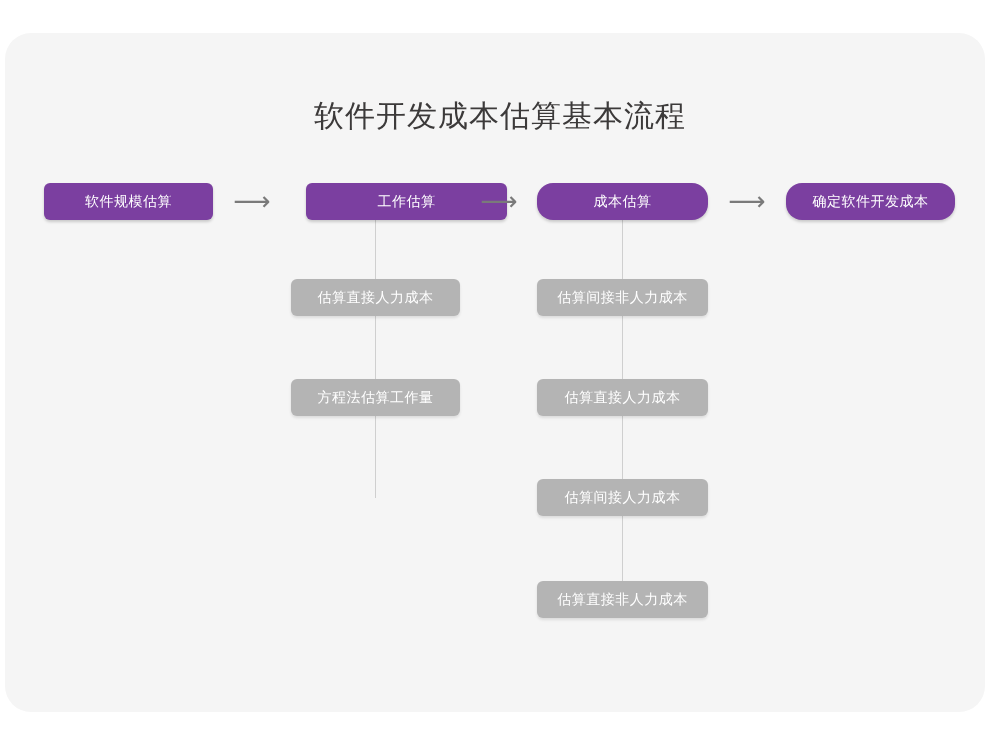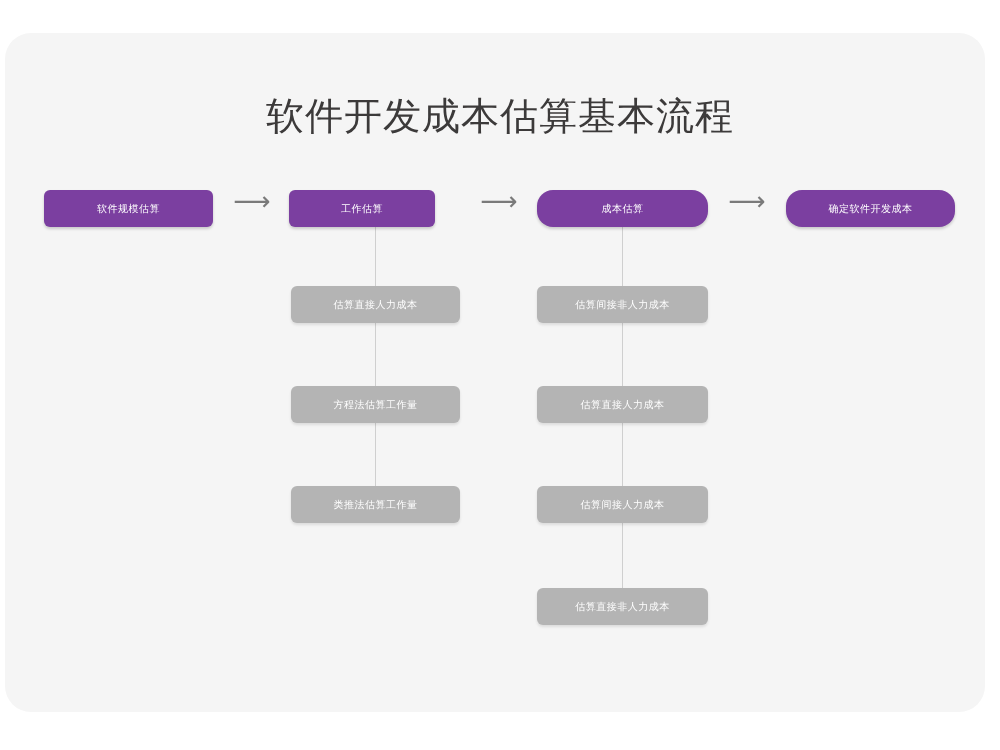--- a/index.html
+++ b/index.html
@@ -32,42 +32,41 @@
     border-radius: 26px;
   }
 
   
   .diagram-title {
     position: absolute;
     left: 0;
     top: 95px;
     width: 1000px;
     text-align: center;
-    font-size: 38px;
+    font-size: 30px;
     line-height: 42px;
     color: #3c3a3a;
     letter-spacing: 1px;
     font-weight: 400;
     white-space: nowrap;
   }
 
   
   .node {
     position: absolute;
     box-sizing: border-box;
     display: flex;
     align-items: center;
     justify-content: center;
     border-radius: 6px;
     color: #ffffff;
-    font-size: 10px;
+    font-size: 14px;
     letter-spacing: 0.5px;
     white-space: nowrap;
     height: 37px;
-    margin-top: 7px;
   }
   .node.primary {
     background: #7b3fa0;
     box-shadow: 0 2px 3px rgba(0,0,0,0.18);
   }
   .node.secondary {
     background: #b4b4b4;
     box-shadow: 0 2px 3px rgba(0,0,0,0.10);
   }
 
@@ -100,35 +99,34 @@
 
   <div class="diagram-title">软件开发成本估算基本流程</div>
 
   <div class="vline" style="left:375px; top:219px; height:279px;"></div>
   <div class="vline" style="left:622px; top:219px; height:381px;"></div>
 
   <div class="node primary" style="left:44px; top:183px; width:169px;">软件规模估算</div>
 
   <div class="arrow" style="left:224px;">⟶</div>
 
-  <div class="node primary" style="left:289px; top:183px; width:146px;">工作估算</div>
+  <div class="node primary" style="left:306px; top:183px; width:201px;">工作估算</div>
 
   <div class="arrow" style="left:471px;">⟶</div>
 
   <div class="node primary" style="left:537px; top:183px; width:171px;border-radius:16px;">成本估算</div>
 
   <div class="arrow" style="left:719px;">⟶</div>
 
   <div class="node primary" style="left:786px; top:183px; width:169px;border-radius:16px;">确定软件开发成本</div>
 
   <div class="node secondary" style="left:291px; top:279px; width:169px;">估算直接人力成本</div>
 
   <div class="node secondary" style="left:291px; top:379px; width:169px;">方程法估算工作量</div>
 
-  <div class="node secondary" style="left:291px; top:479px; width:169px;">类推法估算工作量</div>
 
   <div class="node secondary" style="left:537px; top:279px; width:171px;">估算间接非人力成本</div>
 
   <div class="node secondary" style="left:537px; top:379px; width:171px;">估算直接人力成本</div>
 
   <div class="node secondary" style="left:537px; top:479px; width:171px;">估算间接人力成本</div>
 
   <div class="node secondary" style="left:537px; top:581px; width:171px;">估算直接非人力成本</div>
 
 </div>

